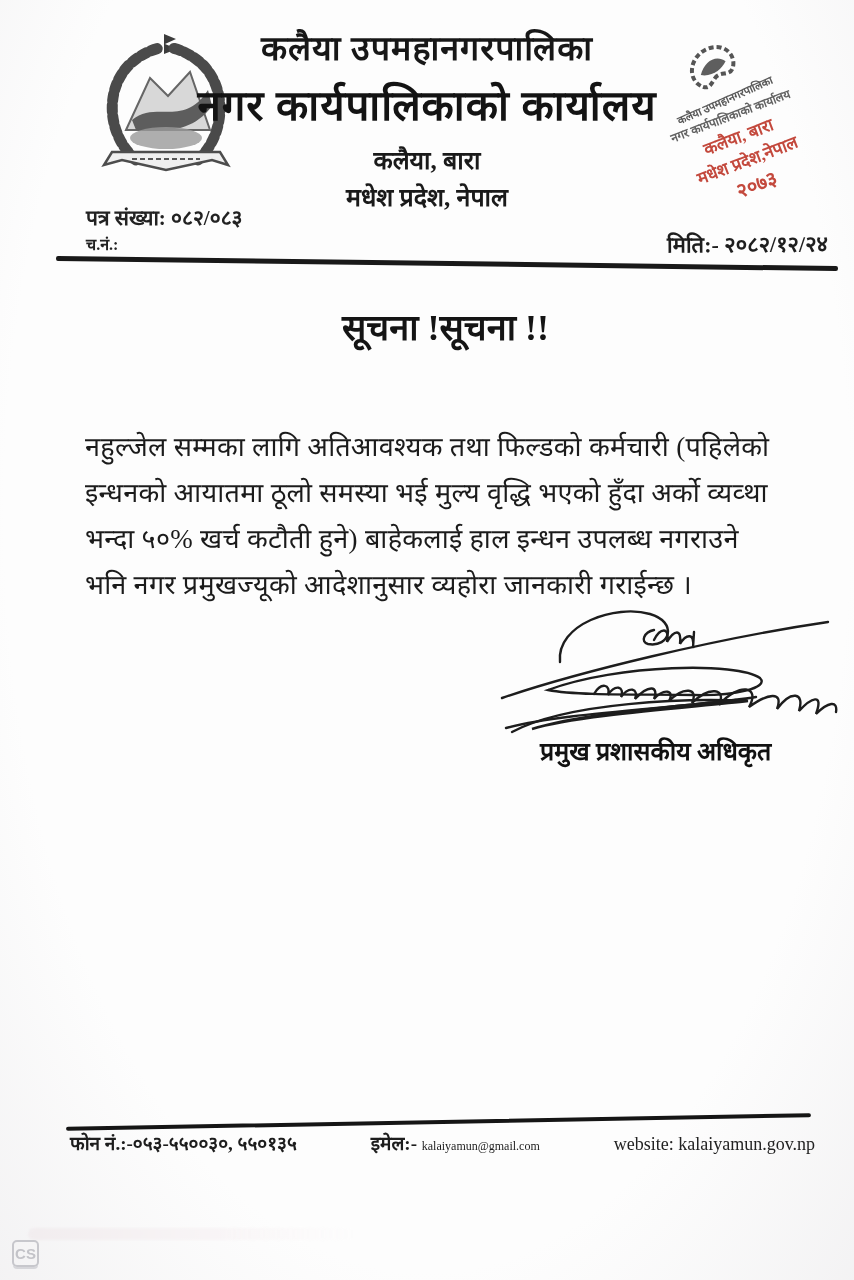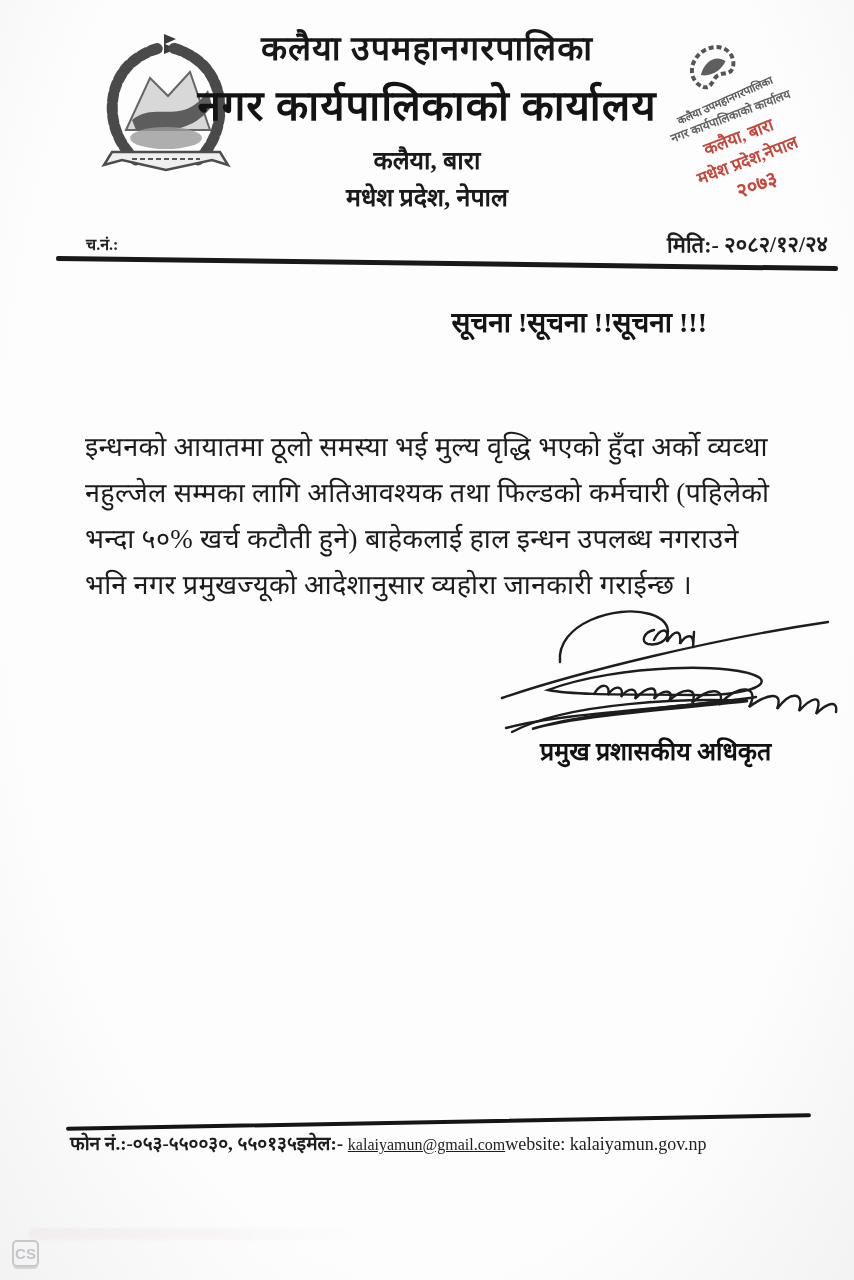--- a/index.html
+++ b/index.html
@@ -45,23 +45,23 @@
   .ref-no    { position:absolute; left:86px;  top:233px; font-size:16px; font-weight:bold; color:#222; }
   .date-row  { position:absolute; right:26px; top:228px; font-size:22px; font-weight:bold; color:#1e1e1e; transform:rotate(-0.4deg); }
 
   .rule-top {
     position:absolute; left:56px; top:261px; width:782px; height:5px;
     background:#191919; transform:rotate(0.75deg); border-radius:2px;
   }
 
   
   .notice-row {
-    position:absolute; left:212px; top:302px; width:495px;
-    display:flex; justify-content:flex-end;
-    font-size:28px; font-weight:bold; color:#141414;
+    position:absolute; left:198px; top:302px; width:495px;
+    display:flex; justify-content:center;
+    font-size:36px; font-weight:bold; color:#141414;
   }
 
   
   .body-text { position:absolute; left:85px; top:424px; width:700px; }
   .body-text .line {
     font-size:27px; line-height:46px; white-space:nowrap; color:#1b1b1b;
     letter-spacing:.3px;
   }
 
   
@@ -71,25 +71,25 @@
     font-size:25px; font-weight:bold; color:#111;
   }
 
   
   .rule-bottom {
     position:absolute; left:66px; top:1120px; width:745px; height:4px;
     background:#151515; transform:rotate(-1.05deg); border-radius:2px;
   }
   .footer-row {
     position:absolute; left:70px; top:1130px; width:745px;
-    display:flex; align-items:baseline;
+    display:flex; justify-content:space-between; align-items:baseline;
   }
   .f-phone { font-size:19px; font-weight:bold; color:#1d1d1d; }
   .f-email { font-size:19px; font-weight:bold; color:#1d1d1d; }
-  .f-email .addr { font-weight:normal; font-size:16px; text-decoration:underline; }
+  .f-email .addr { font-weight:normal; font-size:12px; }
   .f-web   { font-size:18px; color:#222; }
 
   
   .smudge {
     position:absolute; left:28px; top:1228px; width:330px; height:12px;
     background:linear-gradient(90deg, #efe7ea, #f7f1f3 60%, transparent);
     opacity:.55; filter:blur(1px); border-radius:6px;
   }
   .cam-badge {
     position:absolute; left:12px; top:1240px;
@@ -141,34 +141,34 @@
       <path d="M14 38 C4 26 14 8 31 6 C48 4 58 18 52 30 C46 42 38 30 30 36 C22 42 20 44 14 38 Z" fill="none" stroke="#474747" stroke-width="4" stroke-dasharray="5 3"></path>
       <path d="M18 28 C26 16 40 14 46 24 C40 30 28 34 18 28 Z" fill="#515151"></path>
     </svg>
     <div class="stamp-arc">कलैया उपमहानगरपालिका</div>
     <div class="stamp-l1">नगर कार्यपालिकाको कार्यालय</div>
     <div class="stamp-l2" style="color:#bf3a2d">कलैया, बारा</div>
     <div class="stamp-l3" style="color:#bf3a2d">मधेश प्रदेश,नेपाल</div>
     <div class="stamp-year" style="color:#bf3a2d">२०७३</div>
   </div>
 
+  <div class="letter-no">पत्र संख्या: ०८२/०८३</div>
   <div class="ref-no">च.नं.:</div>
   <div class="date-row">मिति:- २०८२/१२/२४</div>
 
   <div class="rule-top"></div>
 
   <div class="notice-row">
     <span>सूचना !</span>
     <span>सूचना !!</span>
-    <span>सूचना !!!</span>
   </div>
 
   <div class="body-text">
+    <div class="line">नहुल्जेल सम्मका लागि अतिआवश्यक तथा फिल्डको कर्मचारी (पहिलेको</div>
     <div class="line">इन्धनको आयातमा ठूलो समस्या भई मुल्य वृद्धि भएको हुँदा अर्को व्यव्था</div>
-    <div class="line">नहुल्जेल सम्मका लागि अतिआवश्यक तथा फिल्डको कर्मचारी (पहिलेको</div>
     <div class="line">भन्दा ५०% खर्च कटौती हुने) बाहेकलाई हाल इन्धन उपलब्ध नगराउने</div>
     <div class="line">भनि नगर प्रमुखज्यूको आदेशानुसार व्यहोरा जानकारी गराईन्छ ।</div>
   </div>
 
   <svg class="signature-svg" viewBox="0 0 345 140">
     <g fill="none" stroke="#1d1d1d" stroke-width="2.4" stroke-linecap="round">
 
       <path d="M4 96 C80 70 220 36 330 20"></path>
 
       <path d="M62 60 C58 22 118 2 152 12 C180 20 172 46 150 42 C142 40 146 30 156 28"></path>

